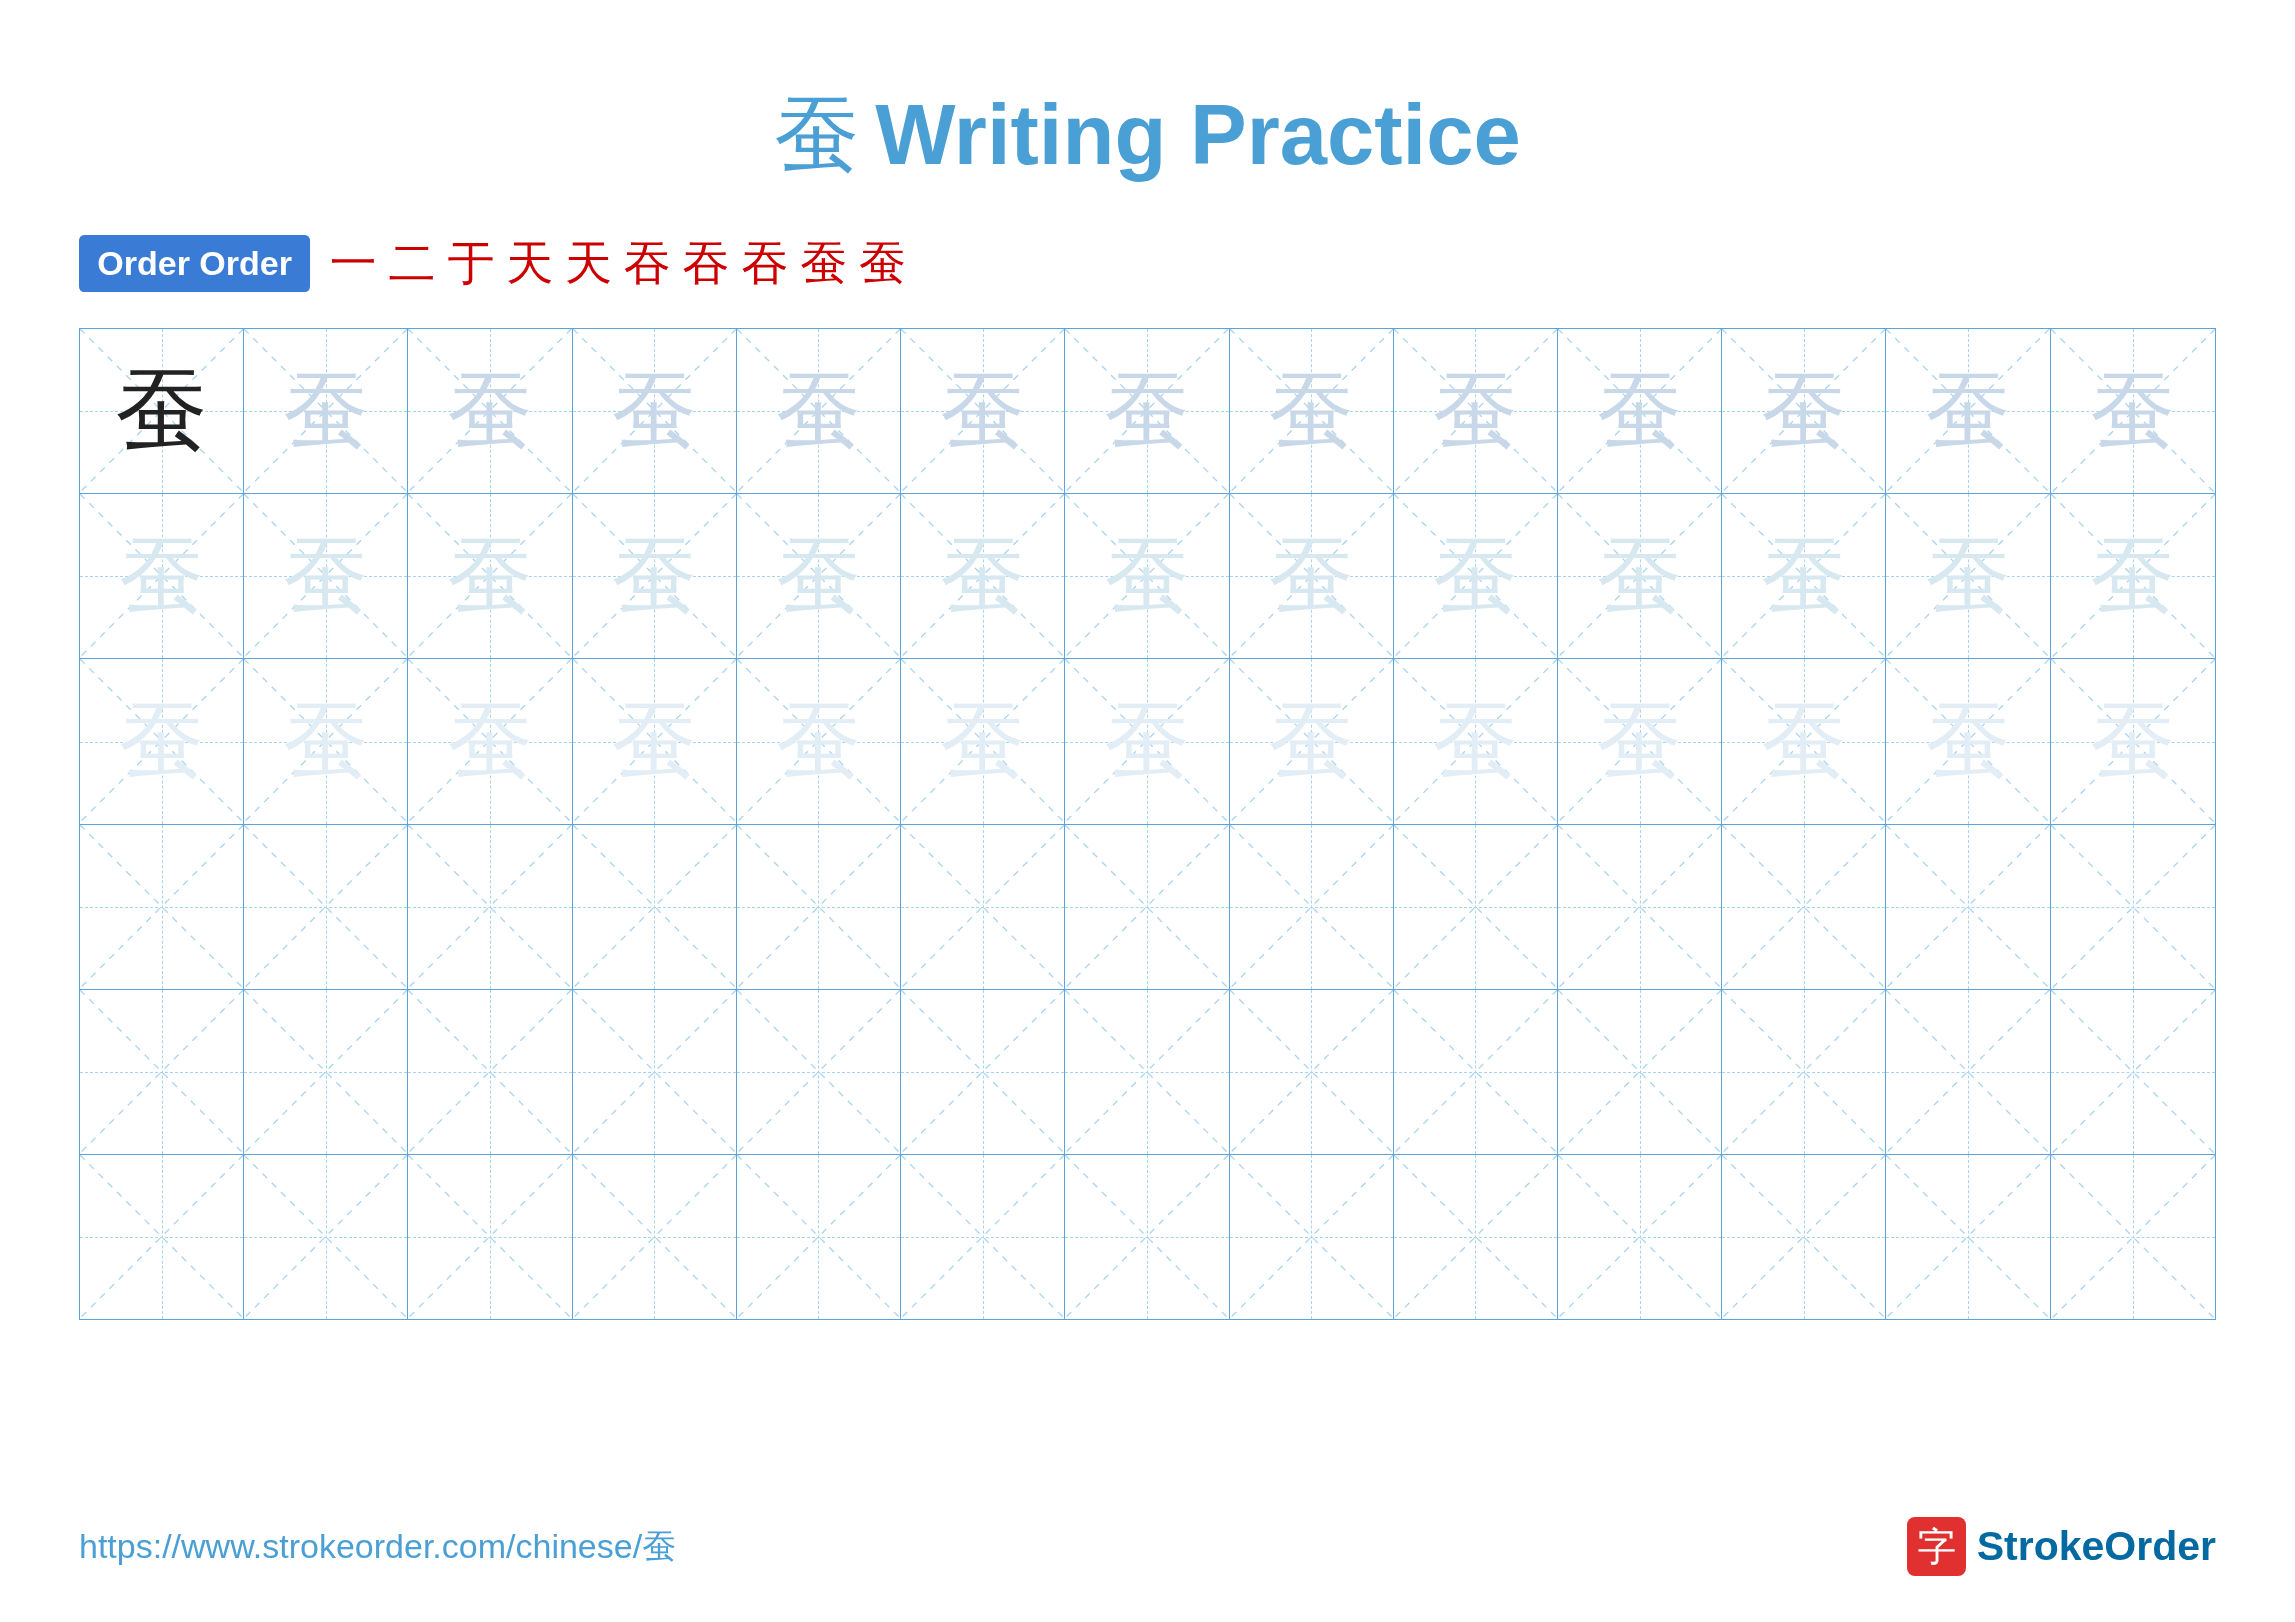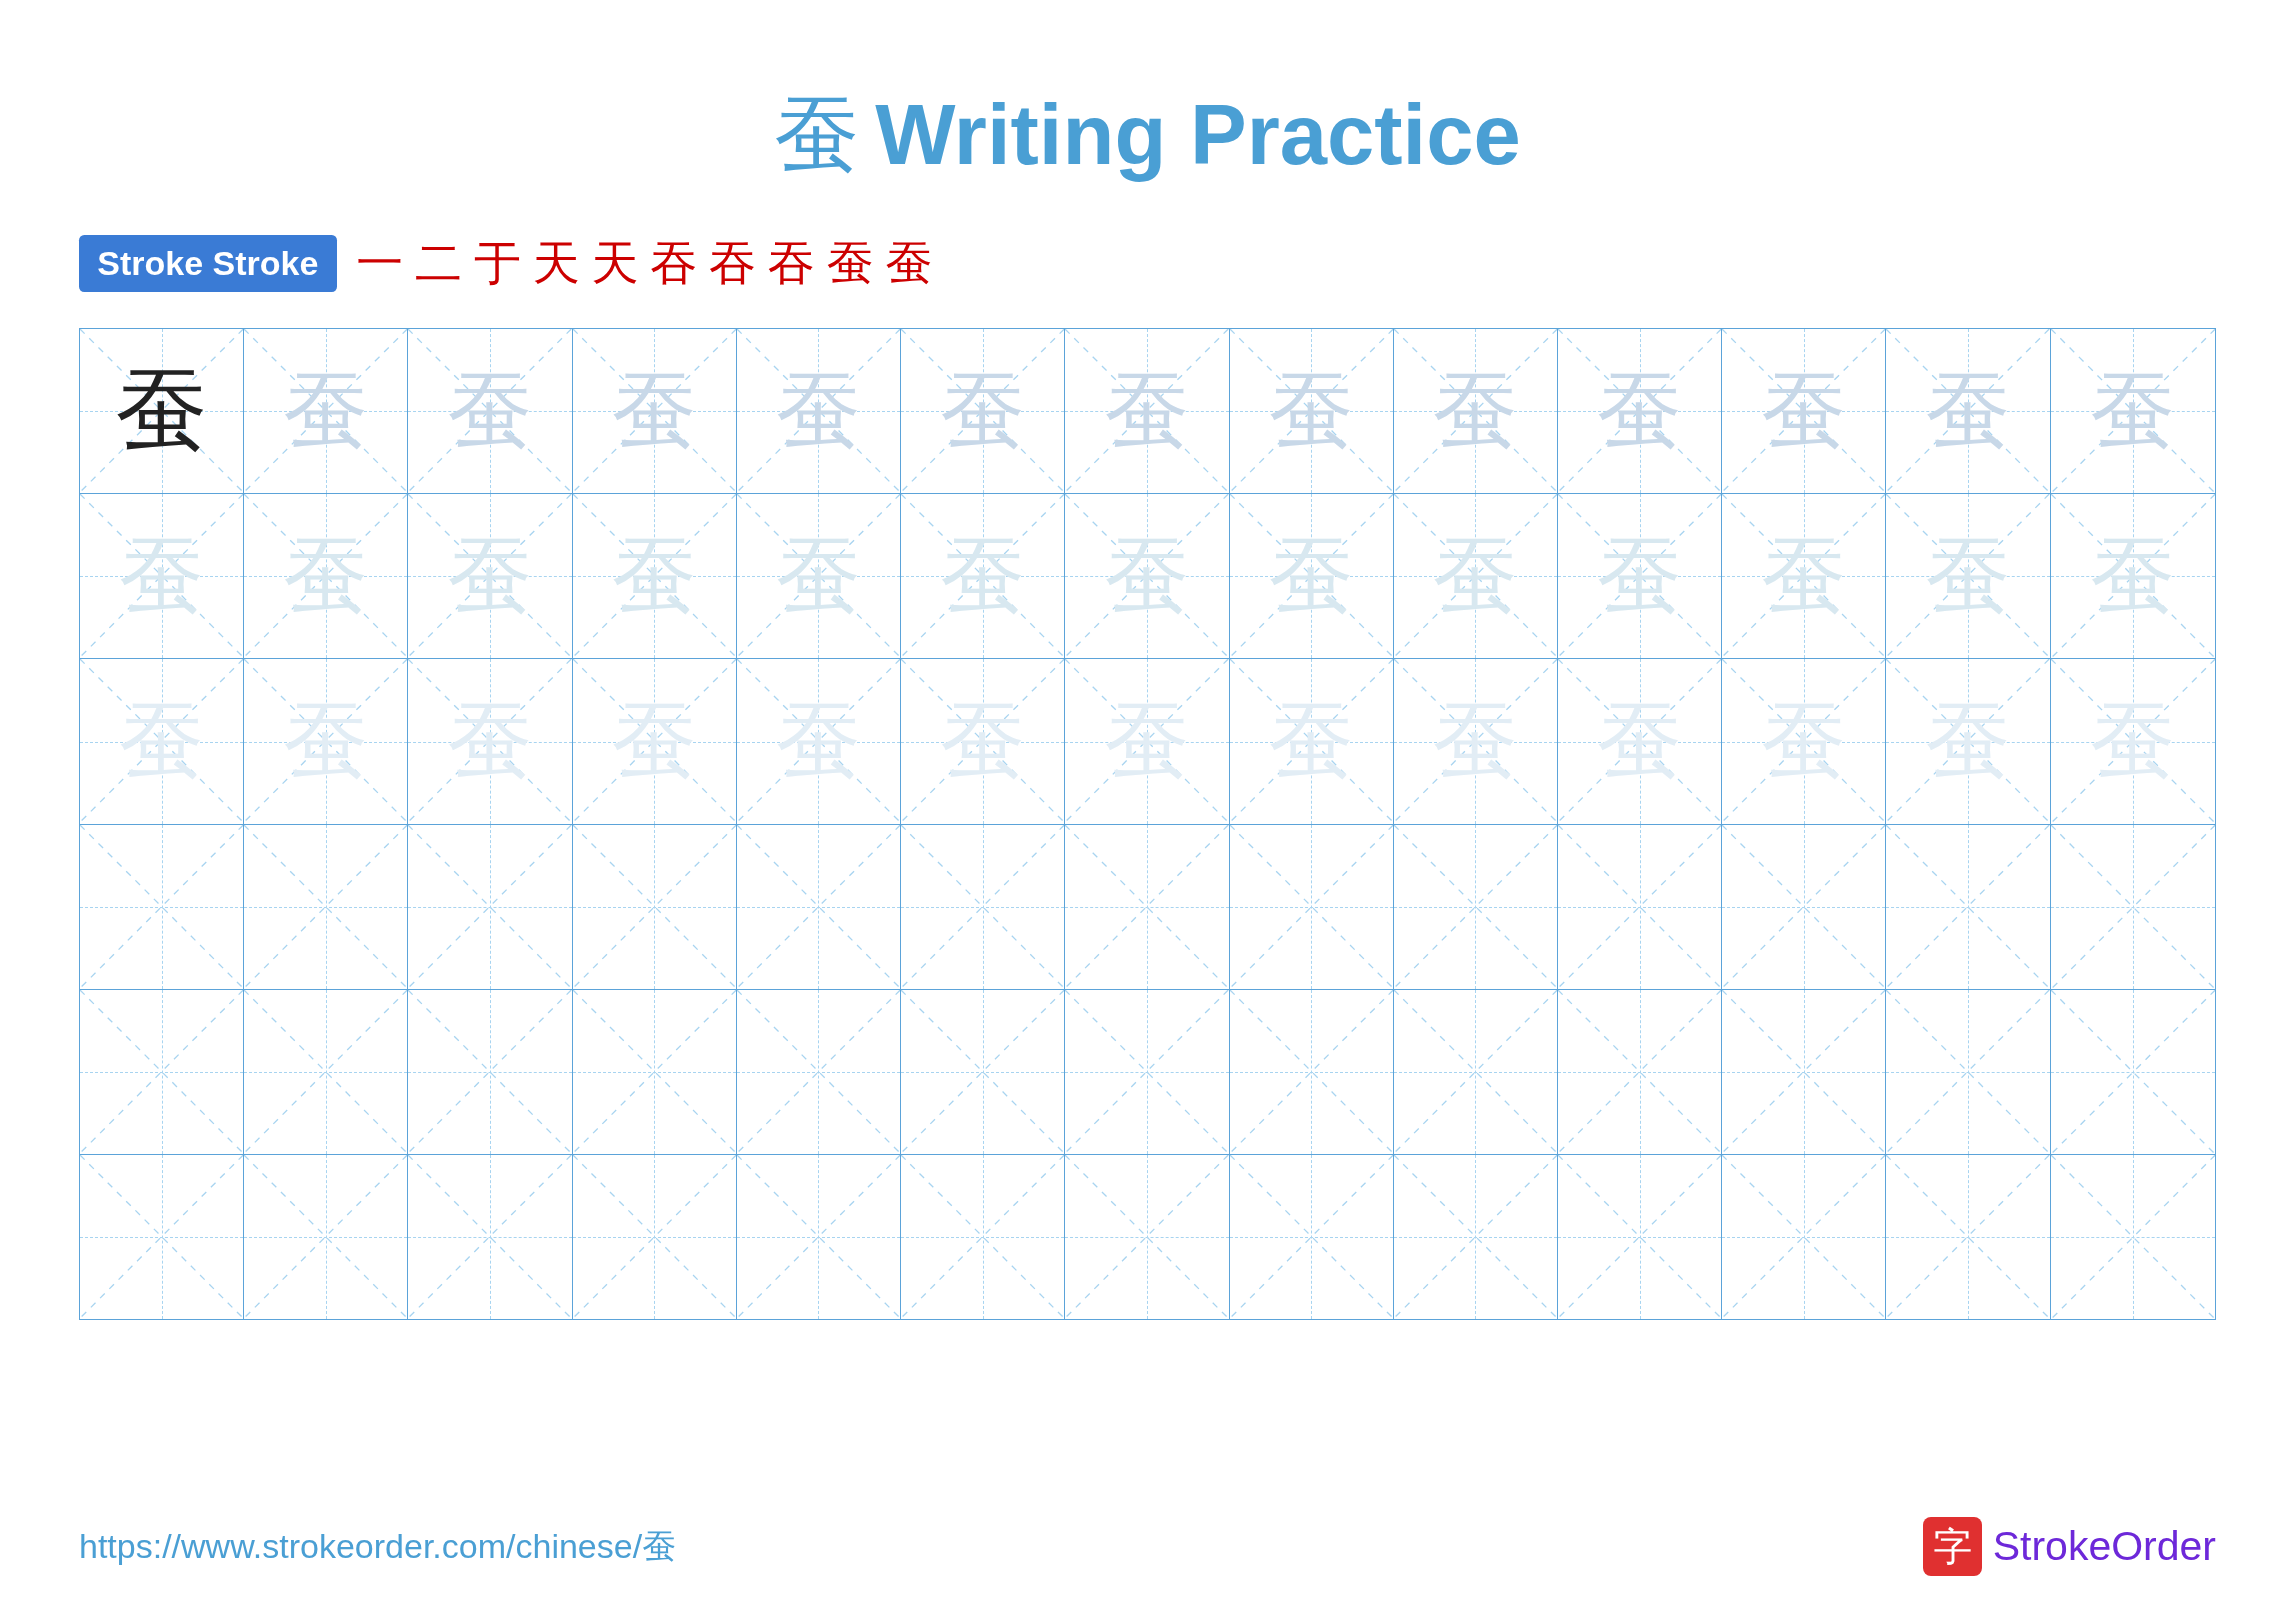--- a/index.html
+++ b/index.html
@@ -180,36 +180,36 @@
       border-radius: 7.9px;
       display: flex;
       align-items: center;
       justify-content: center;
       color: white;
       font-size: 39px;
       font-family: serif;
     }
     .brand-name {
       font-size: 41px;
-      font-weight: normal;
-      color: #6d28d9;
+      font-weight: bold;
+      color: #0369a1;
     }
   </style>
 </head>
 <body>
 
 <div class="page">
 
   <div class="title-section">
     <span class="title-char">蚕</span>
     <span class="title-text">Writing Practice</span>
   </div>
 
   <div class="stroke-order-row">
-    <span class="stroke-order-badge">Stroke Stroke</span>
+    <span class="stroke-order-badge">Order Order</span>
     <div class="stroke-steps">
       <span class="stroke-step">一</span>
       <span class="stroke-step">二</span>
       <span class="stroke-step">于</span>
       <span class="stroke-step">天</span>
       <span class="stroke-step">天</span>
       <span class="stroke-step">吞</span>
       <span class="stroke-step">吞</span>
       <span class="stroke-step">吞</span>
       <span class="stroke-step">蚕</span>

